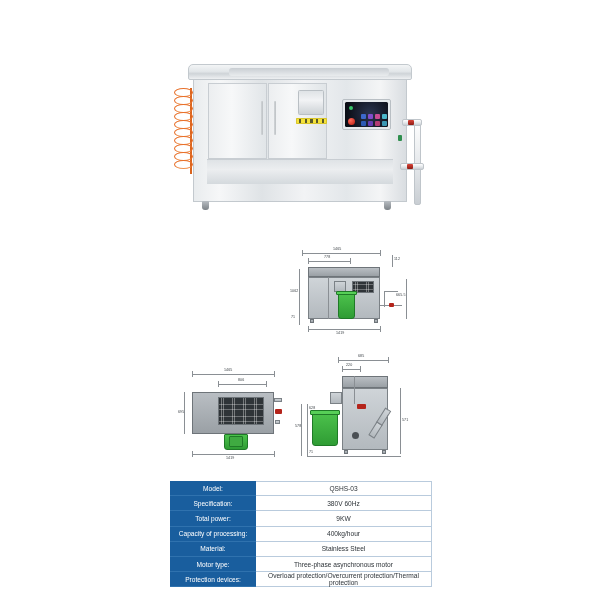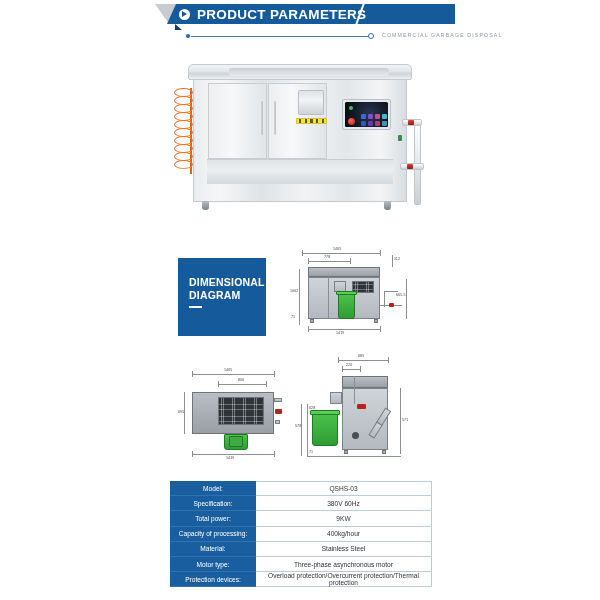--- a/index.html
+++ b/index.html
@@ -255,36 +255,20 @@
     border: .5px solid #b9cbdd; border-left: none; border-top: none;
     text-align: center;
   }
   .spec-row:first-child .spec-val { border-top: .5px solid #b9cbdd; }
 </style>
 </head>
 <body>
 
 <div class="page">
 
-  <div class="header">
-    <div class="banner-wrap">
-      <div class="banner-shadow"></div>
-      <div class="banner-main"></div>
-      <div class="banner-slash"></div>
-      <div class="banner-notch"></div>
-      <div class="banner-icon"></div>
-      <div class="banner-title">PRODUCT PARAMETERS</div>
-    </div>
-    <div class="subline">
-      <div class="subline-dot-l"></div>
-      <div class="subline-rule"></div>
-      <div class="subline-dot-r"></div>
-      <div class="subline-text">COMMERCIAL GARBAGE DISPOSAL</div>
-    </div>
-  </div>
 
   <div class="photo">
     <div class="m-top">
       <div class="m-top-inner"></div>
     </div>
     <div class="m-body"></div>
     <div class="m-plinth"></div>
 
     <div class="door l"></div>
     <div class="door r"></div>
@@ -335,25 +319,20 @@
     <div class="pipes">
       <div class="pipe pipe-v1"></div>
       <div class="pipe pipe-h1"></div>
       <div class="pipe pipe-h2"></div>
       <div class="valve v1"></div>
       <div class="valve v2"></div>
       <div class="valve-grn"></div>
     </div>
   </div>
 
-  <div class="dim-panel">
-    <div class="dim-panel-title">DIMENSIONAL
-DIAGRAM</div>
-    <div class="dim-panel-rule"></div>
-  </div>
 
   <div class="draw" style="left:288px; top:245px; width:132px; height:92px;">
 
     <div class="dw-line" style="left:14px; top:8px; width:78px; height:.5px;"></div>
     <div class="dw-line" style="left:14px; top:5px; width:.5px; height:6px;"></div>
     <div class="dw-line" style="left:92px; top:5px; width:.5px; height:6px;"></div>
     <div class="dw-lbl" style="left:45px; top:2px;">1465</div>
 
     <div class="dw-line" style="left:20px; top:16px; width:42px; height:.5px;"></div>
     <div class="dw-line" style="left:20px; top:13px; width:.5px; height:6px;"></div>

